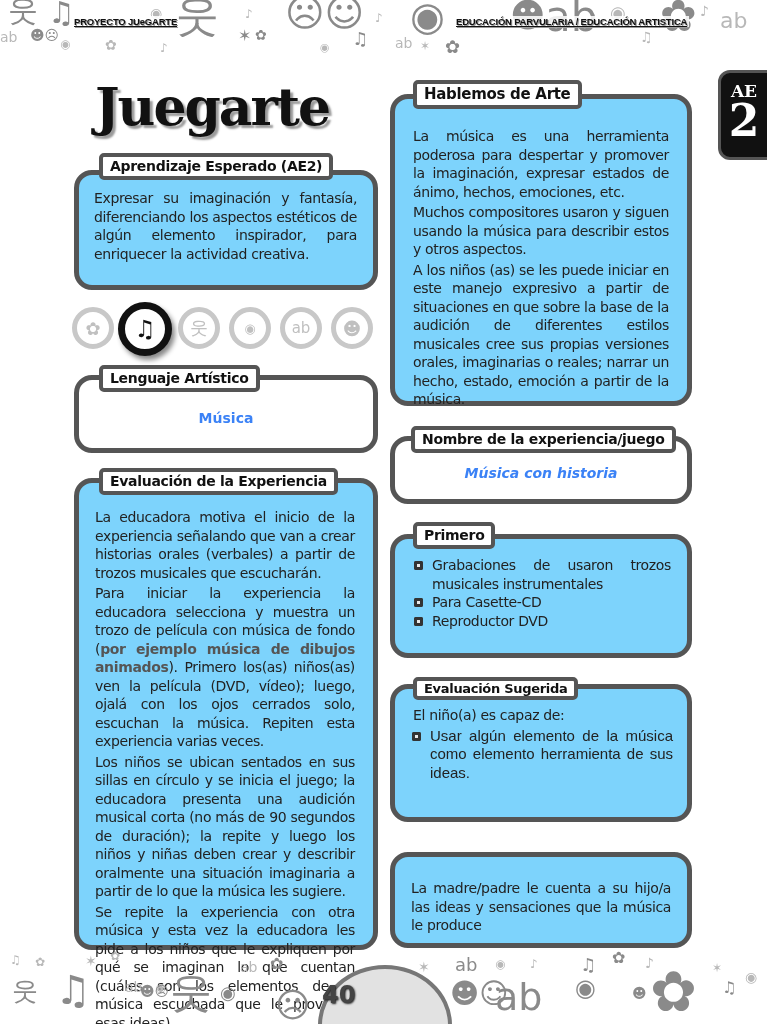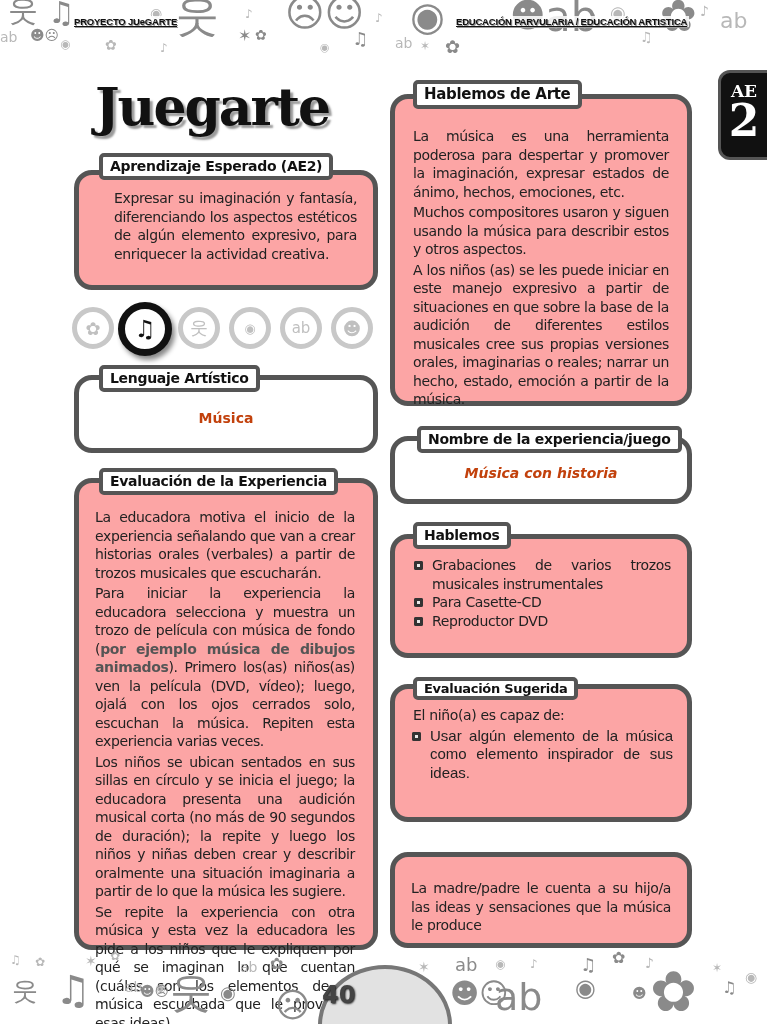--- a/index.html
+++ b/index.html
@@ -34,36 +34,36 @@
     background: #111; border-radius: 12px 0 0 12px;
     border: 3px solid #555; color: #fff; text-align: center;
     font-family: "DejaVu Serif", serif; font-weight: bold;
   }
   .ae-tab .ae-small { display: block; font-size: 17px; margin-top: 8px; margin-left: -8px; }
   .ae-tab .ae-big { display: block; font-size: 44px; line-height: 40px; margin-left: -8px; }
 
   
   .box {
     position: absolute; border: 5px solid #555; border-radius: 18px;
-    background: #fca5a5;
+    background: #7dd3fc;
   }
   .box.white { background: #ffffff; }
   .box-label {
     position: absolute; left: 18px; top: -20px;
     background: #fff; border: 4px solid #555; border-radius: 5px;
     font-size: 14px; font-weight: bold; color: #111; padding: 1px 7px 2px 7px;
     white-space: nowrap; font-family: "DejaVu Sans", sans-serif; letter-spacing: -0.3px;
   }
   .box-body {
     font-size: 14px; line-height: 18.5px; color: #222;
     text-align: justify; font-family: "DejaVu Sans", sans-serif; letter-spacing: -0.35px;
   }
   .box-body p { margin: 2px; }
   .centered-value {
-    text-align: center; font-weight: bold; font-size: 14px; color: #c2410c;
+    text-align: center; font-weight: bold; font-size: 14px; color: #3b82f6;
     font-family: "DejaVu Sans", sans-serif;
   }
   ul.bullets { list-style: none; }
   ul.bullets li { position: relative; padding-left: 19px; }
   ul.bullets li::before {
     content: ""; position: absolute; left: 1px; top: 5px; width: 9px; height: 9px;
     background: #333; border-radius: 2px; box-shadow: inset 0 0 0 2px #333;
   }
   ul.bullets li::after {
     content: ""; position: absolute; left: 4px; top: 8px; width: 3px; height: 3px; background: #e9e9e9;
@@ -130,23 +130,23 @@
   <span class="hdr-label" style="left:454px;">EDUCACIÓN PARVULARIA / EDUCACIÓN ARTISTICA</span>
 </div>
 
 <div class="title">Juegarte</div>
 
 <div class="ae-tab">
   <span class="ae-small">AE</span>
   <span class="ae-big">2</span>
 </div>
 
-<div class="box" style="left:74px;top:170px;width:304px;height:120px;padding-left:20px;">
+<div class="box" style="left:74px;top:170px;width:304px;height:120px;">
   <div class="box-label" style="left:20px;top:-22px;">Aprendizaje Esperado (AE2)</div>
-  <div class="box-body" style="padding:14px 16px 0 15px;">Expresar su imaginación y fantasía, diferenciando los aspectos estéticos de algún elemento expresivo, para enriquecer la actividad creativa.</div>
+  <div class="box-body" style="padding:14px 16px 0 15px;">Expresar su imaginación y fantasía, diferenciando los aspectos estéticos de algún elemento inspirador, para enriquecer la actividad creativa.</div>
 </div>
 
 <div class="icon-row">
   <div class="icon-circle" style="left:0;">
     <span>✿</span>
   </div>
   <div class="icon-circle active" style="left:46px;">
     <span>♫</span>
   </div>
   <div class="icon-circle" style="left:106px;">
@@ -181,41 +181,41 @@
 <div class="box" style="left:390px;top:94px;width:302px;height:312px;">
   <div class="box-label" style="left:18px;top:-19px;font-size:15px;">Hablemos de Arte</div>
   <div class="box-body" style="padding:26px 16px 0 16px;">
     <p>La música es una herramienta poderosa para despertar y promover la imaginación, expresar estados de ánimo, hechos, emociones, etc.</p>
     <p>Muchos compositores usaron y siguen usando la música para describir estos y otros aspectos.</p>
     <p>A los niños (as) se les puede iniciar en este manejo expresivo a partir de situaciones en que sobre la base de la audición de diferentes estilos musicales cree sus propias versiones orales, imaginarias o reales; narrar un hecho, estado, emoción a partir de la música.</p>
   </div>
 </div>
 
 <div class="box white" style="left:390px;top:436px;width:302px;height:68px;">
-  <div class="box-label" style="left:22px;top:-15px;">Nombre de la experiencia/juego</div>
+  <div class="box-label" style="left:16px;top:-15px;">Nombre de la experiencia/juego</div>
   <div class="centered-value" style="margin-top:24px;font-style:italic;">Música con historia</div>
 </div>
 
 <div class="box" style="left:390px;top:534px;width:302px;height:124px;">
-  <div class="box-label" style="left:18px;top:-17px;">Hablemos</div>
+  <div class="box-label" style="left:18px;top:-17px;">Primero</div>
   <div class="box-body" style="padding:17px 16px 0 18px;">
     <ul class="bullets">
-      <li>Grabaciones de varios trozos musicales instrumentales</li>
+      <li>Grabaciones de usaron trozos musicales instrumentales</li>
       <li>Para Casette-CD</li>
       <li>Reproductor DVD</li>
     </ul>
   </div>
 </div>
 
 <div class="box" style="left:390px;top:684px;width:302px;height:138px;">
   <div class="box-label" style="left:18px;top:-12px;font-size:13px;padding-top:0;padding-bottom:0;">Evaluación Sugerida</div>
   <div class="box-body" style="padding:15px 14px 0 16px;">
     <p>El niño(a) es capaz de:</p>
     <ul class="bullets eval-list">
-      <li>Usar algún elemento de la música como elemento inspirador de sus ideas.</li>
+      <li>Usar algún elemento de la música como elemento herramienta de sus ideas.</li>
     </ul>
   </div>
 </div>
 
 <div class="box" style="left:390px;top:852px;width:302px;height:96px;">
   <div class="box-body" style="padding:22px 16px 0 16px;">La madre/padre le cuenta a su hijo/a las ideas y sensaciones que la música le produce</div>
 </div>
 
 <div class="band band-bottom">
   <span class="deco light" style="left:10px;top:4px;font-size:12px;">♫</span>

